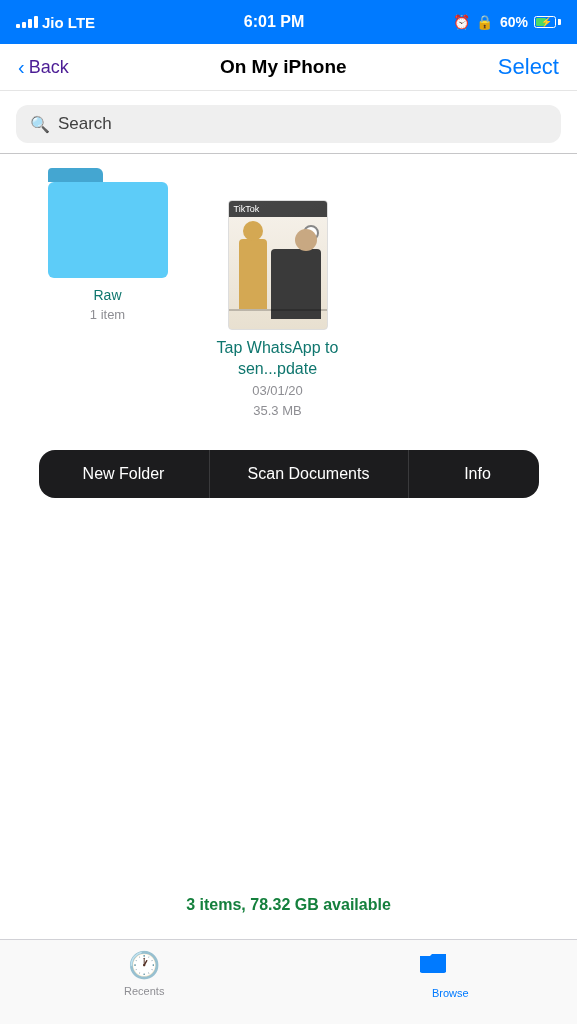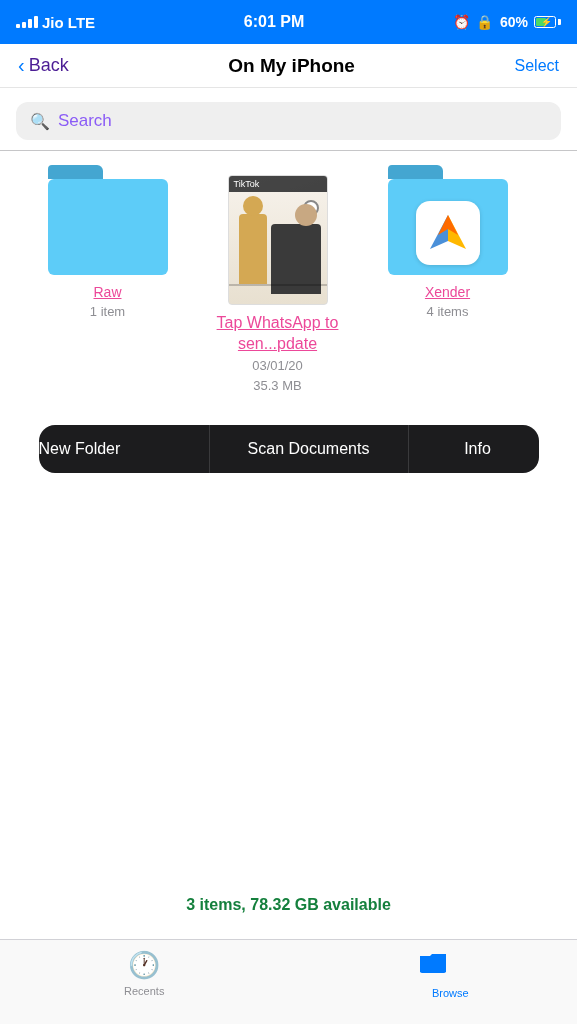--- a/index.html
+++ b/index.html
@@ -88,21 +88,21 @@
       padding: 14px 16px 10px;
       background: #fff;
     }
     .search-bar {
       display: flex; align-items: center; gap: 8px;
       background: #EFEFEF;
       border-radius: 12px;
       padding: 9px 14px;
     }
     .search-icon-wrap { color: #8E8E93; font-size: 16px; }
-    .search-placeholder { color: #8b5cf6; font-size: 17px; }
+    .search-placeholder { color: #404040; font-size: 17px; }
 
     
     .divider { height: 1px; background: #C6C6C8; margin: 0; }
 
     
     .file-grid {
       display: flex;
       flex-direction: row;
       justify-content: flex-start;
       align-items: flex-start;
@@ -216,24 +216,23 @@
     }
     .wall-clock {
       position: absolute; top: 24px; right: 8px;
       width: 16px; height: 16px;
       border: 2px solid #888;
       border-radius: 50%;
       background: white;
     }
 
     .file-name {
-      font-size: 14px; color: #ec4899; text-align: center;
+      font-size: 14px; color: #0f766e; text-align: center;
       line-height: 1.3; font-weight: 400;
       max-width: 160px;
-      text-decoration: underline;
     }
     .file-meta {
       font-size: 13px; color: #8E8E93; text-align: center;
       margin-top: 2px; line-height: 1.4;
     }
 
     
     .action-bar-container {
       padding: 10px 18px 0;
       display: flex; justify-content: center;
@@ -247,21 +246,21 @@
       position: relative;
     }
     .action-btn {
       color: white;
       font-size: 16px;
       font-weight: 400;
       padding: 15px 0;
       cursor: pointer;
       white-space: nowrap;
     }
-    .action-btn-new { width: 170px; }
+    .action-btn-new { width: 170px; text-align: center; }
     .action-btn-scan { width: 200px; text-align: center; border-left: 1px solid #3A3A3C; border-right: 1px solid #3A3A3C; }
     .action-btn-info { width: 130px; text-align: center; padding-left: 8px; }
 
     
     .storage-info {
       text-align: center;
       padding: 20px;
       position: absolute;
       bottom: 90px;
       width: 100%;
@@ -320,21 +319,21 @@
     </div>
   </div>
 </div>
 
 <div class="nav-bar">
   <div class="nav-back">
     <span style="font-size:20px; font-weight:300;">‹</span>
     <span style="font-size:18px; color:#4c1d95;">Back</span>
   </div>
   <div class="nav-title">On My iPhone</div>
-  <div class="nav-select" style="font-size:16px; color:#007AFF;">Select</div>
+  <div class="nav-select" style="font-size:22px; color:#007AFF;">Select</div>
 </div>
 
 <div class="search-container">
   <div class="search-bar">
     <div class="search-icon-wrap">🔍</div>
     <span class="search-placeholder">Search</span>
   </div>
 </div>
 
 <div class="divider"></div>
@@ -343,21 +342,21 @@
 
   <div class="file-item">
     <div class="folder-icon-wrap">
       <div class="folder-tab" style="background: #4BB8E8;"></div>
       <div class="folder-body" style="background: #5DCCF8;"></div>
     </div>
     <span class="file-name">Raw</span>
     <span class="file-meta">1 item</span>
   </div>
 
-  <div class="file-item" style="width:165px;">
+  <div class="file-item" style="width:165px;margin-top:22px;">
     <div class="video-thumb-wrap">
       <div class="video-thumb-inner">
 
         <div class="tiktok-bar">TikTok</div>
 
         <div class="wall-bg"></div>
 
         <div class="wall-clock"></div>
 
         <div class="person-stand"></div>
@@ -365,39 +364,20 @@
         <div class="person-sit"></div>
 
         <div class="floor-line"></div>
       </div>
     </div>
     <span class="file-name" style="font-size:16px;">Tap WhatsApp to sen...pdate</span>
     <span class="file-meta">03/01/20</span>
     <span class="file-meta">35.3 MB</span>
   </div>
 
-  <div class="file-item">
-    <div class="xender-folder-icon-wrap">
-      <div class="folder-tab" style="background: #4BB8E8; position:absolute; top:-10px; left:0; width:55px; height:14px; border-radius:4px 6px 0 0;"></div>
-      <div class="folder-body" style="background: #5DCCF8; position:absolute; bottom:0; left:0; width:120px; height:96px; border-radius:6px;"></div>
-      <div class="xender-inner">
-
-        <svg width="44" height="44" viewBox="0 0 44 44">
-
-          <polygon points="22,4 40,38 22,30" fill="#FFB800"></polygon>
-
-          <polygon points="22,4 4,38 22,30" fill="#4A90D9"></polygon>
-
-          <polygon points="22,4 32,24 22,18 12,24" fill="#FF6B00"></polygon>
-        </svg>
-      </div>
-    </div>
-    <span class="file-name">Xender</span>
-    <span class="file-meta">4 items</span>
-  </div>
 
 </div>
 
 <div class="action-bar-container">
   <div class="action-bar">
     <div class="action-btn action-btn-new">New Folder</div>
     <div class="action-btn action-btn-scan">Scan Documents</div>
     <div class="action-btn action-btn-info">Info</div>
 
   </div>

